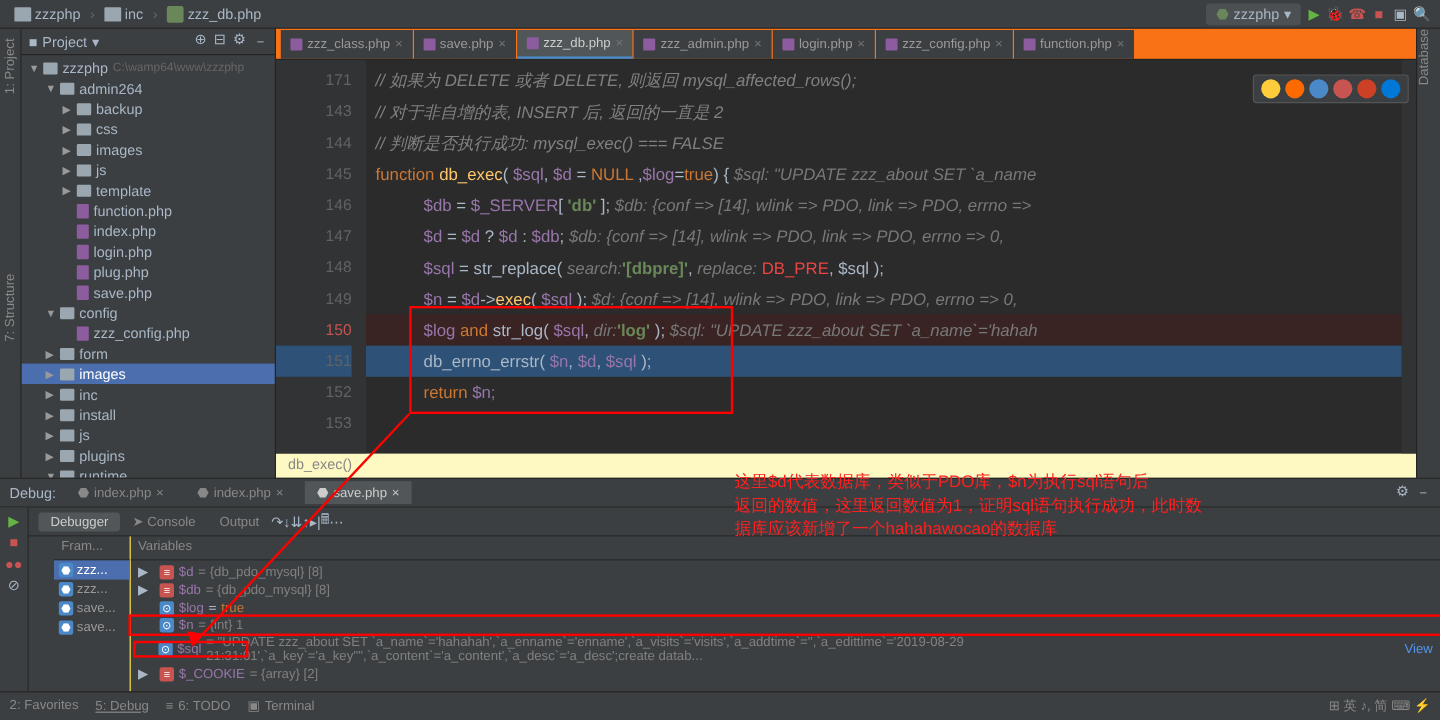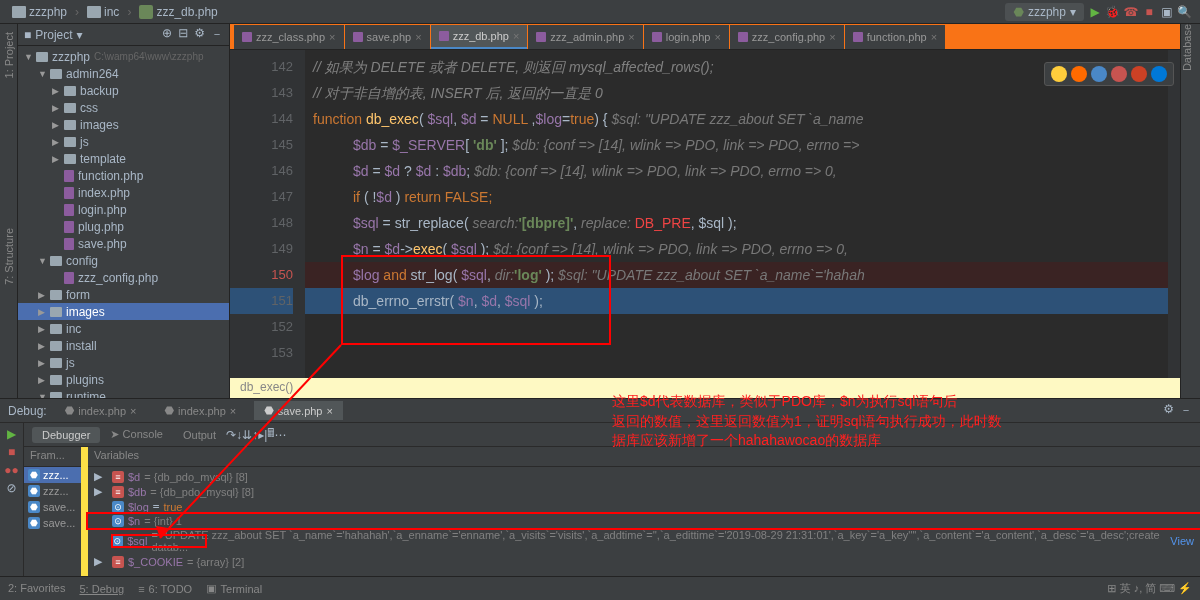--- a/index.html
+++ b/index.html
@@ -59,21 +59,21 @@
 .dbg-hdr { height: 24px; display: flex; align-items: center; padding: 0 8px; gap: 8px; border-bottom: 1px solid #2a2a2a; text-align: right; }
 .dbg-tab { padding: 3px 10px; color: #888; font-size: 11px; display: flex; gap: 4px; align-items: center; }
 .dbg-tab.active { background: #515658; color: #ccc; }
 .dbg-body { flex: 1; display: flex; }
 .dbg-left-icons { width: 24px; background: #3c3f41; border-right: 1px solid #2a2a2a; display: flex; flex-direction: column; align-items: center; gap: 4px; padding-top: 4px; }
 .dbg-mid { flex: 1; display: flex; flex-direction: column; }
 .dbg-toolbar { height: 24px; display: flex; align-items: center; padding: 0 8px; border-bottom: 1px solid #2a2a2a; text-align: right; }
 .dbg-tb-btn { padding: 2px 10px; color: #888; font-size: 11px; }
 .dbg-tb-btn.active { background: #515658; color: #ccc; border-radius: 3px; }
 .dbg-frames-vars { flex: 1; display: flex; }
-.frames { width: 64px; border-right: 7px solid #fde047; }
+.frames { width: 64px; border-right: 1px solid #fde047; margin-left: 21px; }
 .frame-hdr { height: 20px; padding: 2px 6px; color: #888; font-size: 11px; border-bottom: 1px solid #2a2a2a; }
 .frame-item { padding: 2px 4px; font-size: 11px; color: #999; display: flex; gap: 3px; align-items: center; }
 .frame-item.sel { background: #4b6eaf; color: #fff; }
 .vars { flex: 1; display: flex; flex-direction: column; }
 .vars-hdr { height: 20px; padding: 2px 6px; color: #888; font-size: 11px; border-bottom: 1px solid #2a2a2a; }
 .var-row { padding: 1px 6px; font-size: 11px; font-family: Consolas, monospace; display: flex; gap: 4px; align-items: center; }
 .var-name { color: #9876aa; }
 .var-val { color: #808080; }
 .var-true { color: #cc7832; }
 .badge-v { width: 12px; height: 12px; border-radius: 2px; display: inline-flex; align-items: center; justify-content: center; font-size: 9px; }
@@ -249,47 +249,48 @@
         <div class="ed-tab"><span class="php-file-icon" style="width:10px;height:10px"></span>zzz_class.php <span class="close-x">×</span></div>
         <div class="ed-tab"><span class="php-file-icon" style="width:10px;height:10px"></span>save.php <span class="close-x">×</span></div>
         <div class="ed-tab active"><span class="php-file-icon" style="width:10px;height:10px"></span>zzz_db.php <span class="close-x">×</span></div>
         <div class="ed-tab"><span class="php-file-icon" style="width:10px;height:10px"></span>zzz_admin.php <span class="close-x">×</span></div>
         <div class="ed-tab"><span class="php-file-icon" style="width:10px;height:10px"></span>login.php <span class="close-x">×</span></div>
         <div class="ed-tab"><span class="php-file-icon" style="width:10px;height:10px"></span>zzz_config.php <span class="close-x">×</span></div>
         <div class="ed-tab"><span class="php-file-icon" style="width:10px;height:10px"></span>function.php <span class="close-x">×</span></div>
       </div>
     <div class="gutter-and-code">
       <div class="gutter" id="gutter">
-          <div>142</div>
+          <div>171</div>
           <div>143</div>
           <div>144</div>
           <div>145</div>
           <div>146</div>
           <div>147</div>
           <div>148</div>
           <div>149</div>
           <div style="color: rgb(199, 84, 80);">150</div>
           <div style="background: rgb(45, 81, 119);">151</div>
           <div>152</div>
           <div>153</div>
         </div>
       <div class="code" id="code">
         <div class="bp-line" style="top:212px"></div>
         <div class="exec-line" style="top:238px"></div>
         <div style="position:relative">
           <div><span class="cmt">// 如果为 DELETE 或者 DELETE, 则返回 mysql_affected_rows();</span></div>
-          <div><span class="cmt">// 对于非自增的表, INSERT 后, 返回的一直是 0</span></div>
+          <div><span class="cmt">// 对于非自增的表, INSERT 后, 返回的一直是 2</span></div>
+          <div><span class="cmt">// 判断是否执行成功: mysql_exec() === FALSE</span></div>
           <div><span class="kw">function</span> <span class="fn-name">db_exec</span>( <span class="var">$sql</span>, <span class="var">$d</span> = <span class="kw">NULL</span> ,<span class="var">$log</span>=<span class="kw">true</span>) {  <span class="hint">$sql: "UPDATE zzz_about SET `a_name</span></div>
           <div style="padding-left:40px"><span class="var">$db</span> = <span class="var">$_SERVER</span>[ <span class="str">'db'</span> ];  <span class="hint">$db: {conf =&gt; [14], wlink =&gt; PDO, link =&gt; PDO, errno =&gt;</span></div>
           <div style="padding-left:40px"><span class="var">$d</span> = <span class="var">$d</span> ? <span class="var">$d</span> : <span class="var">$db</span>;  <span class="hint">$db: {conf =&gt; [14], wlink =&gt; PDO, link =&gt; PDO, errno =&gt; 0,</span></div>
-          <div style="padding-left:40px"><span class="kw">if</span> ( !<span class="var">$d</span> ) <span class="kw">return</span> <span class="kw">FALSE;</span></div>
           <div style="padding-left:40px"><span class="var">$sql</span> = str_replace( <span class="hint">search:</span><span class="str">'[dbpre]'</span>,  <span class="hint">replace:</span> <span class="const">DB_PRE</span><span>, $sql );</span></div>
           <div style="padding-left:40px"><span class="var">$n</span> = <span class="var">$d</span>-&gt;<span class="fn-name">exec</span>( <span class="var">$sql</span> );  <span class="hint">$d: {conf =&gt; [14], wlink =&gt; PDO, link =&gt; PDO, errno =&gt; 0,</span></div>
           <div style="padding-left:40px"><span class="var">$log</span> <span class="kw">and</span> <span>str_log( <span class="var">$sql</span>,</span>  <span class="hint">dir:</span><span class="str">'log'</span> <span>);</span>  <span class="hint">$sql: "UPDATE zzz_about SET `a_name`='hahah</span></div>
           <div style="padding-left:40px">db_errno_errstr( <span class="var">$n</span>, <span class="var">$d</span>, <span class="var">$sql</span> );</div>
+          <div style="padding-left:40px"><span class="kw">return</span> <span class="var">$n;</span></div>
         </div>
       </div>
       <div class="marks"></div>
     </div>
     <div style="height:20px;background:#fef9c3;padding:2px 10px;font-size:12px;color:#888">db_exec()</div>
   </div>
 
   <div class="right-strip">
     <span class="vert-label" style="writing-mode:vertical-lr;padding-top:6px;color:#888;font-size:11px">Database</span>
   </div>

